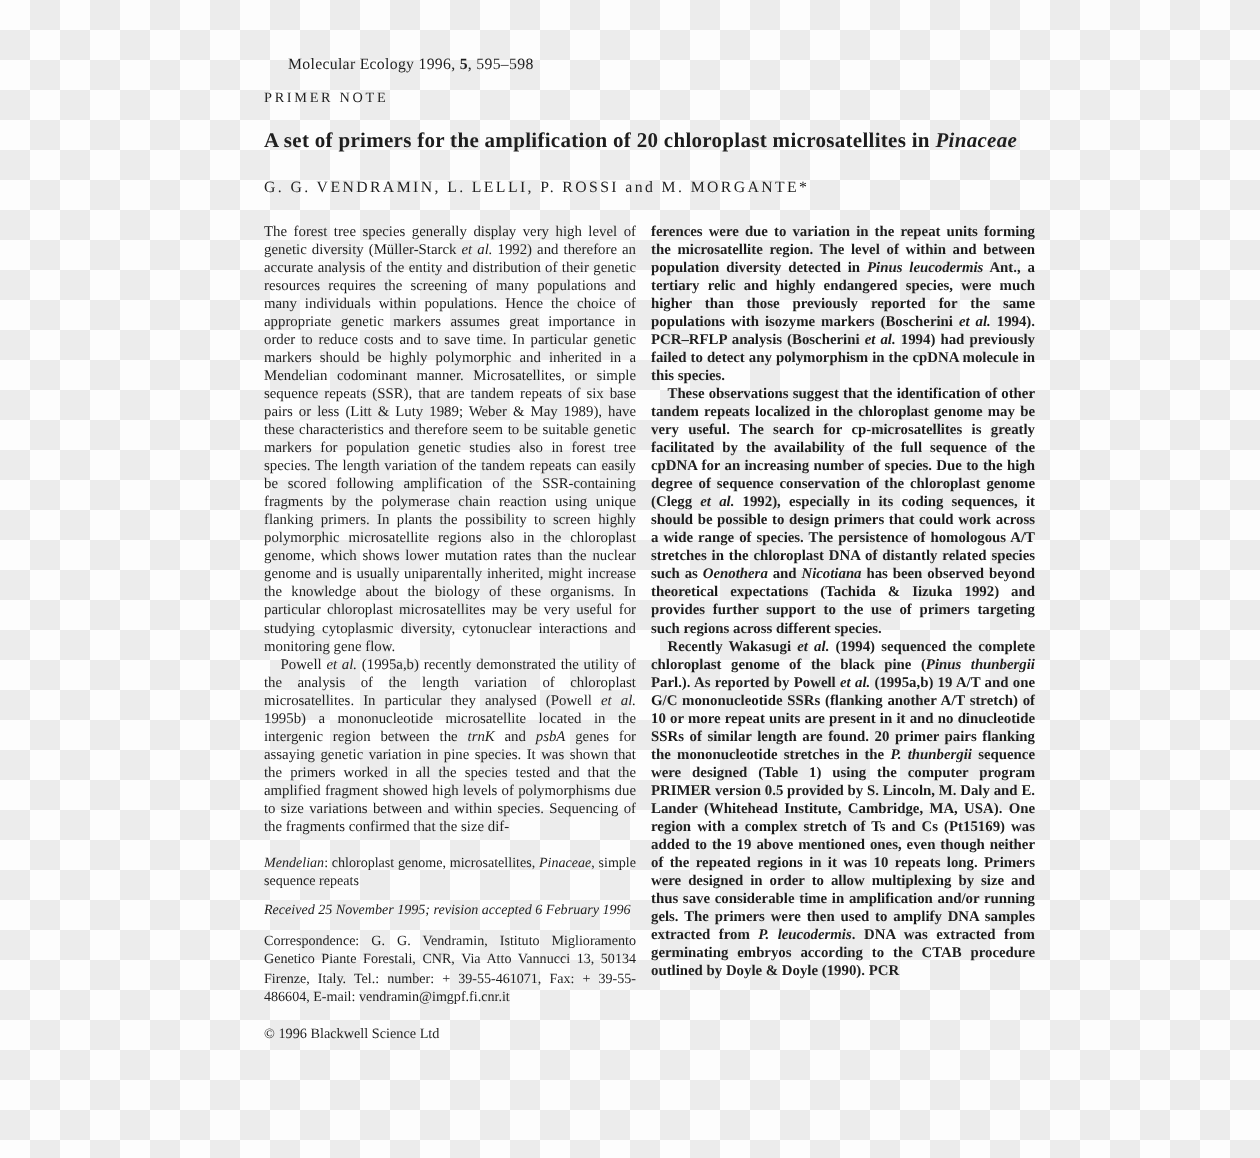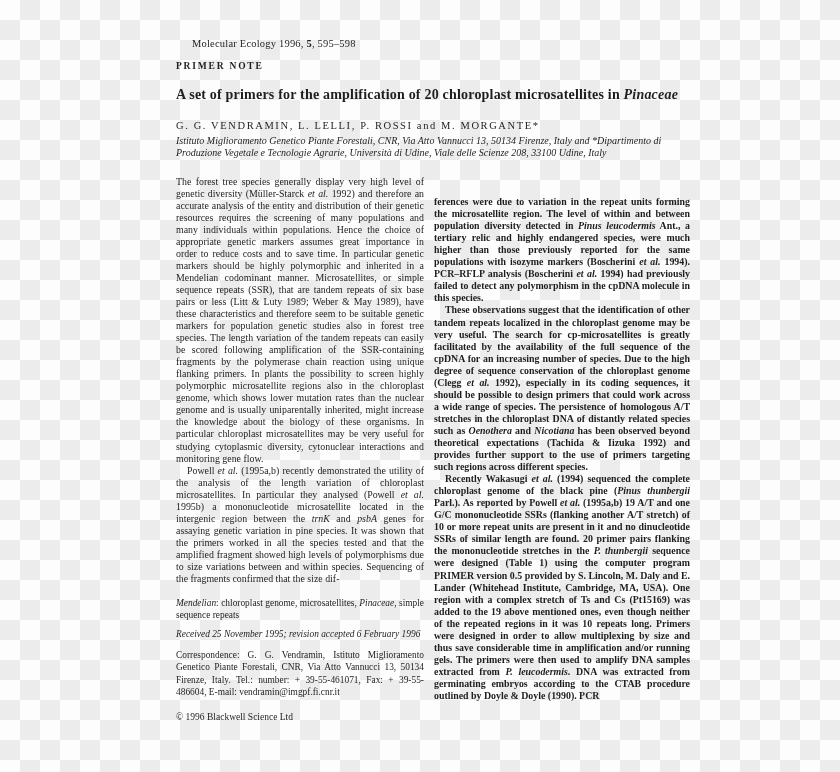--- a/index.html
+++ b/index.html
@@ -6,44 +6,43 @@
   body {
     width: 840px; height: 772px; overflow: hidden; position: relative;
     background-color: var(--checker-light, #fdfdfd);
     background-image: conic-gradient(var(--checker-dark, #ececec) 25%, transparent 0 50%, var(--checker-dark, #ececec) 0 75%, transparent 0);
     background-size: 40px 40px;
     font-family: "Liberation Serif", "DejaVu Serif", serif;
     color: var(--ink, #1e1e1e);
   }
   .content { position: absolute; left: 176px; top: 38px; width: 514px; }
   .journal-line { font-size: 10.5px; line-height: 12px; letter-spacing: 0.2px; margin-left: 16px; }
-  .section-label { margin-top: 10px; font-size: 9.5px; font-weight: bold; letter-spacing: 1.8px; line-height: 12px; }
+  .section-label { margin-top: 10px; font-size: 9.5px; font-weight: normal; letter-spacing: 1.8px; line-height: 12px; }
   .title { margin: 12px 0 0 0; font-size: 14px; line-height: 22.5px; font-weight: bold; letter-spacing: 0.2px; }
   .authors { margin-top: 12px; font-size: 10.5px; letter-spacing: 1.6px; line-height: 13px; white-space: nowrap; }
   .affiliation { margin-top: 3px; font-style: italic; font-size: 10px; line-height: 12px; }
-  .columns { display: flex; gap: 10px; margin-top: 17px; align-items: center; }
+  .columns { display: flex; gap: 10px; margin-top: 17px; align-items: flex-start; }
   .col { font-size: 9.9px; line-height: 12.05px; text-align: justify; }
   .col-left { width: 248px; }
   .col-right { width: 256px; font-weight: bold; }
   p { margin: 0; }
   .para.indent { text-indent: 11px; }
   .footnotes { margin-top: 13px; font-size: 9.4px; line-height: 11.5px; }
   .fn.received { margin-top: 8px; font-style: italic; text-align: left; }
   .fn.correspondence { margin-top: 8px; line-height: 12.5px; }
   .copyright { margin-top: 13px; font-size: 9.5px; line-height: 11px; text-align: left; }
 </style>
 </head>
 <body style="--ink: #1e1e1e; --checker-light: #fdfdfd; --checker-dark: #ececec;">
 
 <div class="content">
   <div class="journal-line">Molecular Ecology 1996, <b>5</b>, 595–598</div>
   <div class="section-label">PRIMER NOTE</div>
   <h1 class="title">A set of primers for the amplification of 20 chloroplast microsatellites in <i>Pinaceae</i></h1>
   <div class="authors">G. G. VENDRAMIN, L. LELLI, P. ROSSI and M. MORGANTE*</div>
-  <div class="affiliation">Istituto Miglioramento Genetico Piante Forestali, CNR, Via Atto Vannucci 13, 50134 Firenze, Italy and *Dipartimento di Produzione Vegetale e Tecnologie Agrarie, Università di Udine, Viale delle Scienze 208, 33100 Udine, Italy</div>
 
   <div class="columns">
     <div class="col col-left">
       <p class="para">The forest tree species generally display very high level of genetic diversity (Müller-Starck <i>et al.</i> 1992) and therefore an accurate analysis of the entity and distribution of their genetic resources requires the screening of many populations and many individuals within populations. Hence the choice of appropriate genetic markers assumes great importance in order to reduce costs and to save time. In particular genetic markers should be highly polymorphic and inherited in a Mendelian codominant manner. Microsatellites, or simple sequence repeats (SSR), that are tandem repeats of six base pairs or less (Litt &amp; Luty 1989; Weber &amp; May 1989), have these characteristics and therefore seem to be suitable genetic markers for population genetic studies also in forest tree species. The length variation of the tandem repeats can easily be scored following amplification of the SSR-containing fragments by the polymerase chain reaction using unique flanking primers. In plants the possibility to screen highly polymorphic microsatellite regions also in the chloroplast genome, which shows lower mutation rates than the nuclear genome and is usually uniparentally inherited, might increase the knowledge about the biology of these organisms. In particular chloroplast microsatellites may be very useful for studying cytoplasmic diversity, cytonuclear interactions and monitoring gene flow.</p>
       <p class="para indent">Powell <i>et al.</i> (1995a,b) recently demonstrated the utility of the analysis of the length variation of chloroplast microsatellites. In particular they analysed (Powell <i>et al.</i> 1995b) a mononucleotide microsatellite located in the intergenic region between the <i>trnK</i> and <i>psbA</i> genes for assaying genetic variation in pine species. It was shown that the primers worked in all the species tested and that the amplified fragment showed high levels of polymorphisms due to size variations between and within species. Sequencing of the fragments confirmed that the size dif-</p>
       <div class="footnotes">
         <p class="fn keywords"><i>Mendelian</i>: chloroplast genome, microsatellites, <i>Pinaceae</i>, simple sequence repeats</p>
         <p class="fn received">Received 25 November 1995; revision accepted 6 February 1996</p>
         <p class="fn correspondence">Correspondence: G. G. Vendramin, Istituto Miglioramento Genetico Piante Forestali, CNR, Via Atto Vannucci 13, 50134 Firenze, Italy. Tel.: number: + 39-55-461071, Fax: + 39-55-486604, E-mail: vendramin@imgpf.fi.cnr.it</p>
       </div>

